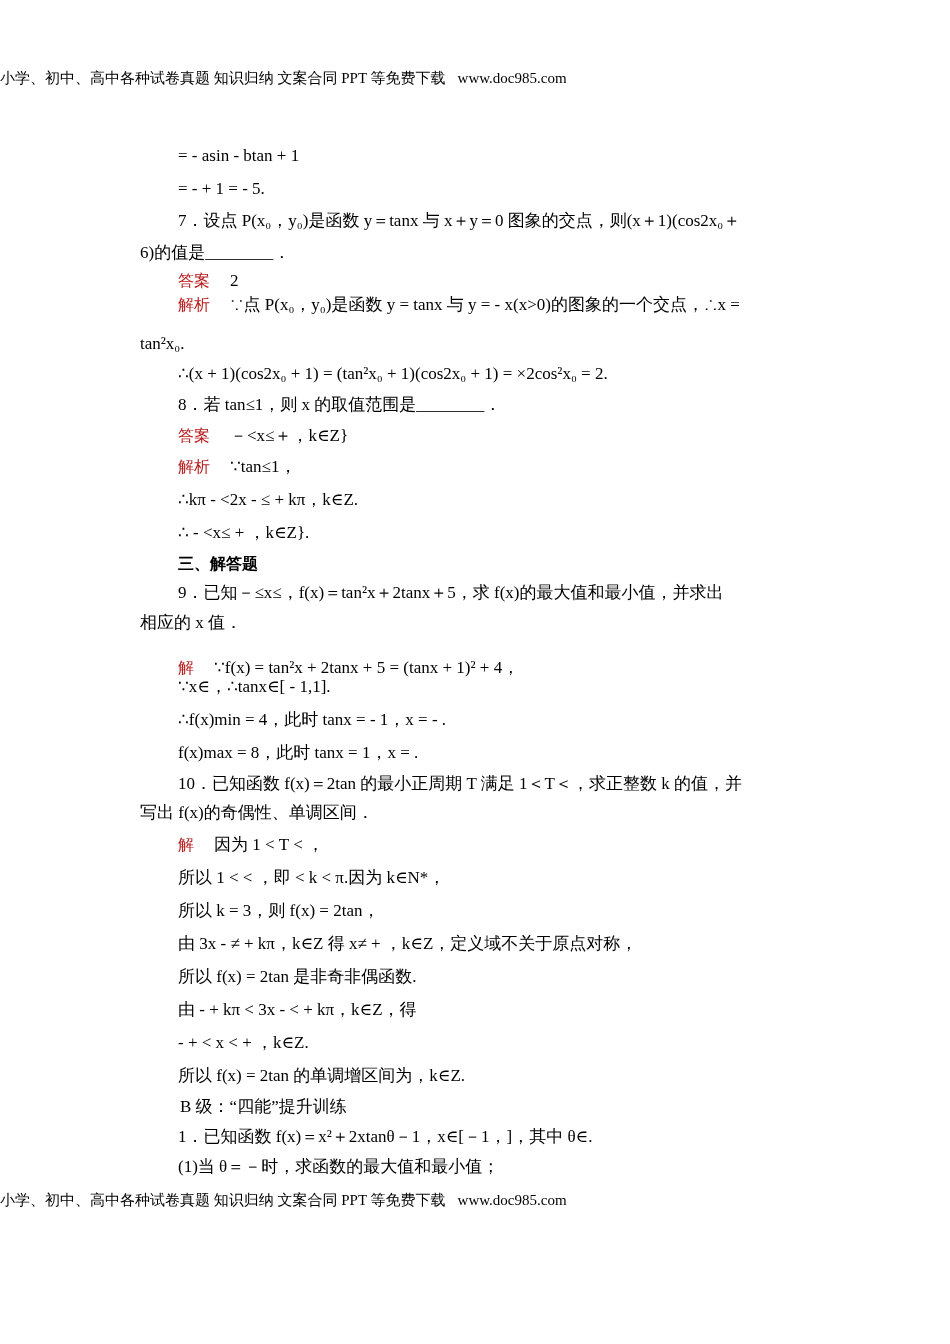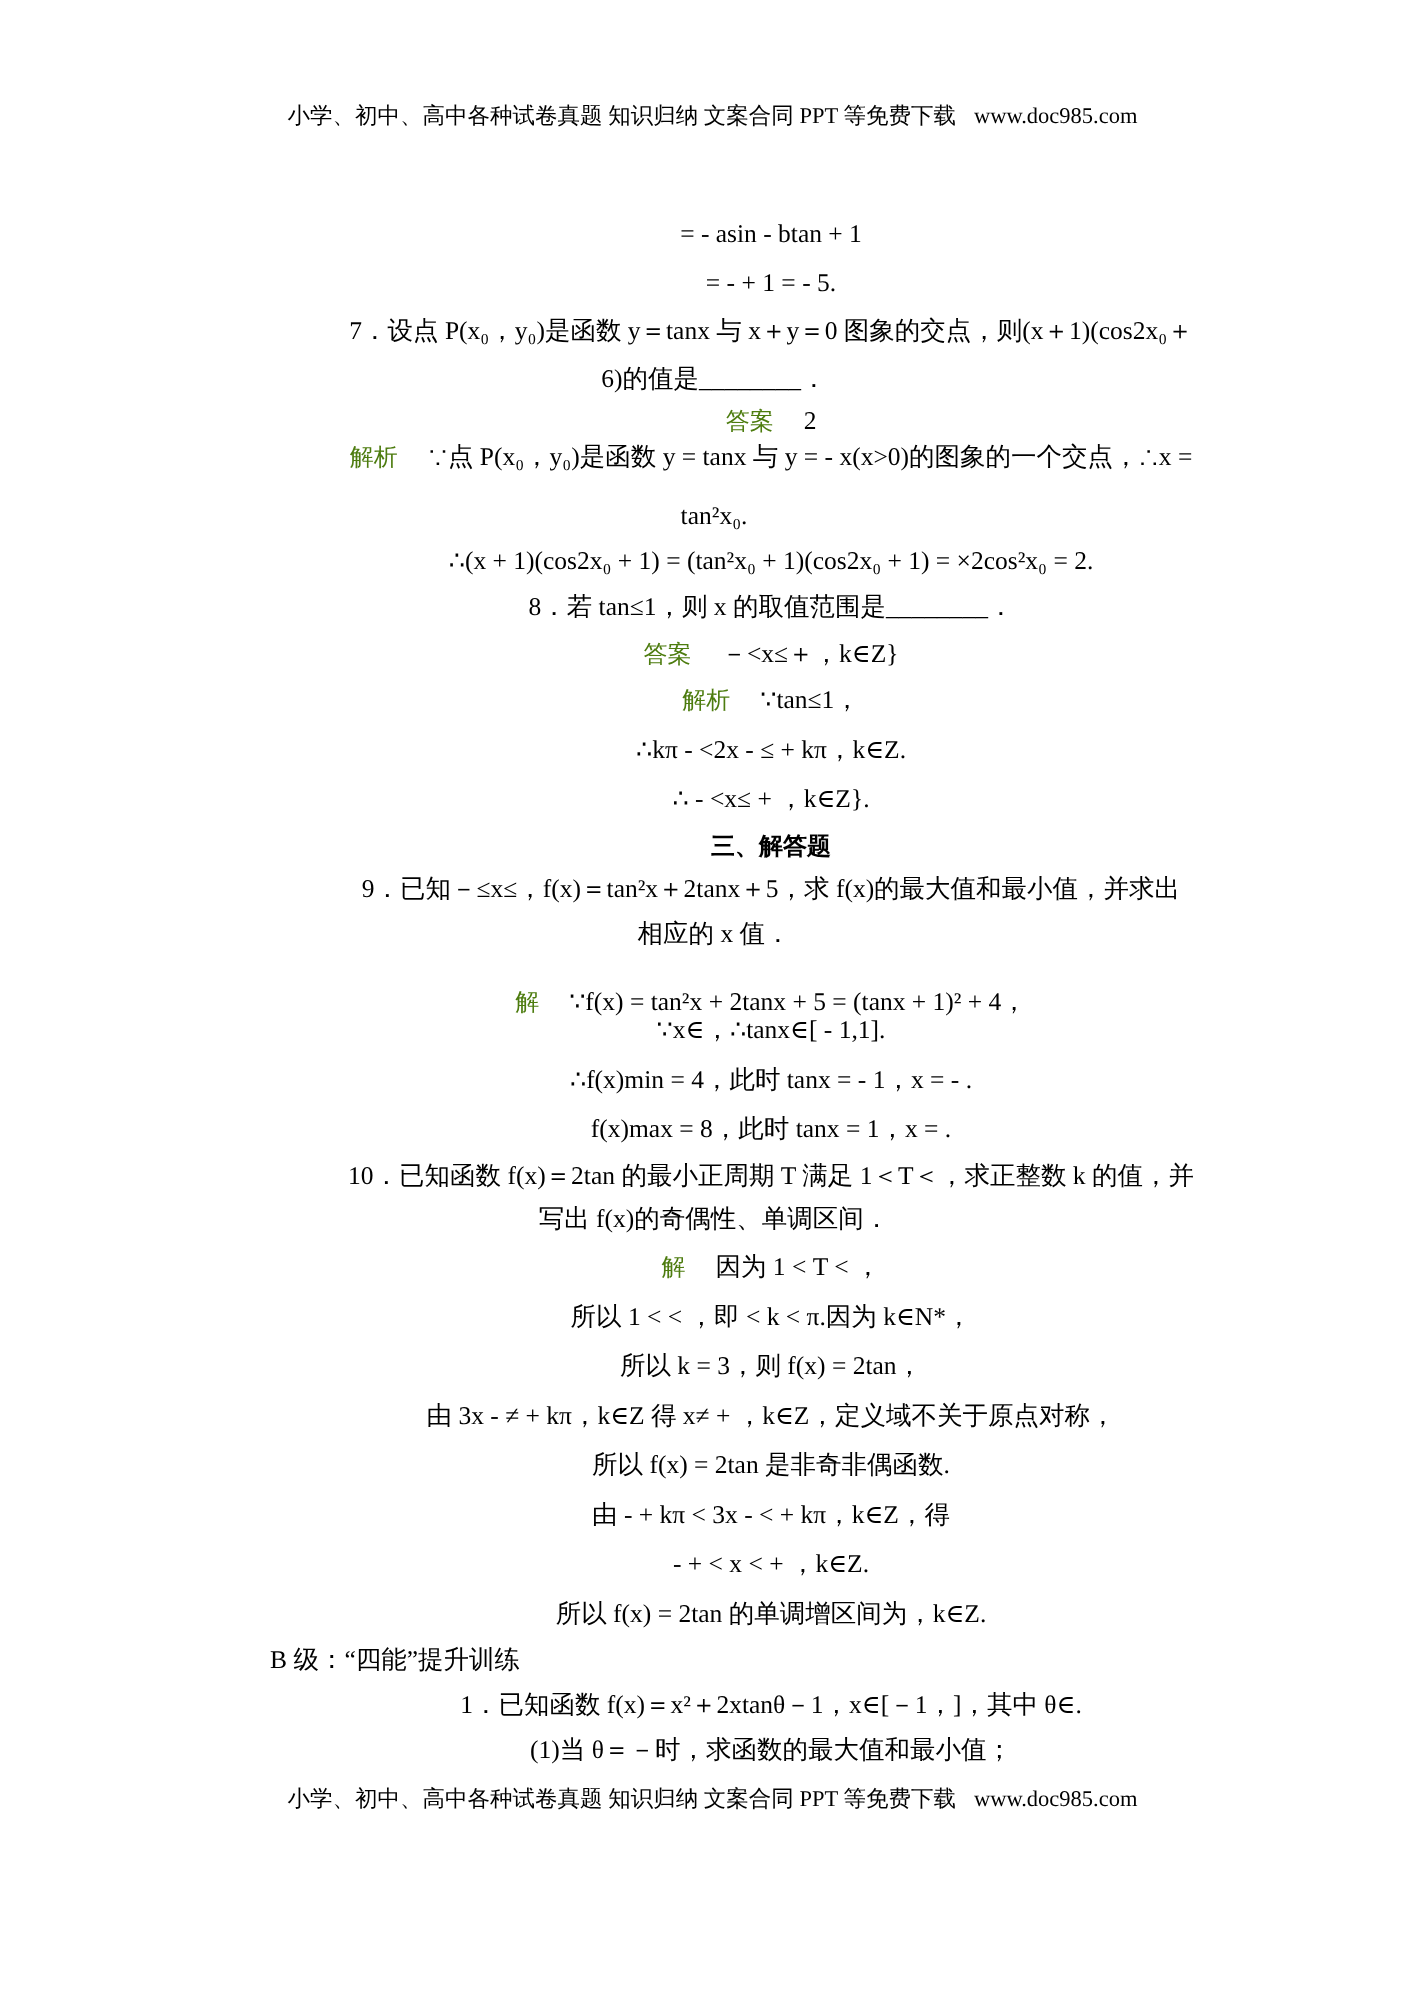--- a/index.html
+++ b/index.html
@@ -2,35 +2,34 @@
 <html><head>
 <meta charset="utf-8">
 <style>
   html, body { margin: 0; padding: 0; background: #ffffff; }
   body {
     width: 950px; height: 1344px; position: relative; overflow: hidden;
     font-family: "DejaVu Serif", "Liberation Serif", serif;
     color: #000;
   }
   .hdr, .ftr {
-    position: absolute; left: 0; width: 950px; text-align: center;
+    position: absolute; left: 0; width: 950px; text-align: left;
     font-size: 15px; line-height: 20px; letter-spacing: 0;
     font-family: "Liberation Serif", "DejaVu Serif", serif;
   }
   .hdr { top: 68px; }
   .ftr { top: 1190px; }
   .hdr .url, .ftr .url { margin-left: 12px; }
   .line {
     position: absolute; left: 140px; width: 672px;
     font-size: 17px; line-height: 22px; white-space: nowrap;
     font-family: "Liberation Serif", "DejaVu Serif", serif;
-    text-align: center;
   }
   .ind { padding-left: 38px; }
-  .red { color: #4d7c0f; font-family: "DejaVu Sans", "Liberation Sans", sans-serif; font-size: 16px; margin-right: 20px; }
+  .red { color: #b91c1c; font-family: "DejaVu Sans", "Liberation Sans", sans-serif; font-size: 16px; margin-right: 20px; }
   .sans { font-family: "DejaVu Sans", "Liberation Sans", sans-serif; font-size: 16px; font-weight: bold; }
   .center { text-align: left; padding-left: 40px; }
 </style>
 </head>
 <body>
 
 <div class="hdr">
   <span>小学、初中、高中各种试卷真题 知识归纳 文案合同 PPT 等免费下载</span><span class="url">www.doc985.com</span>
 </div>
 

